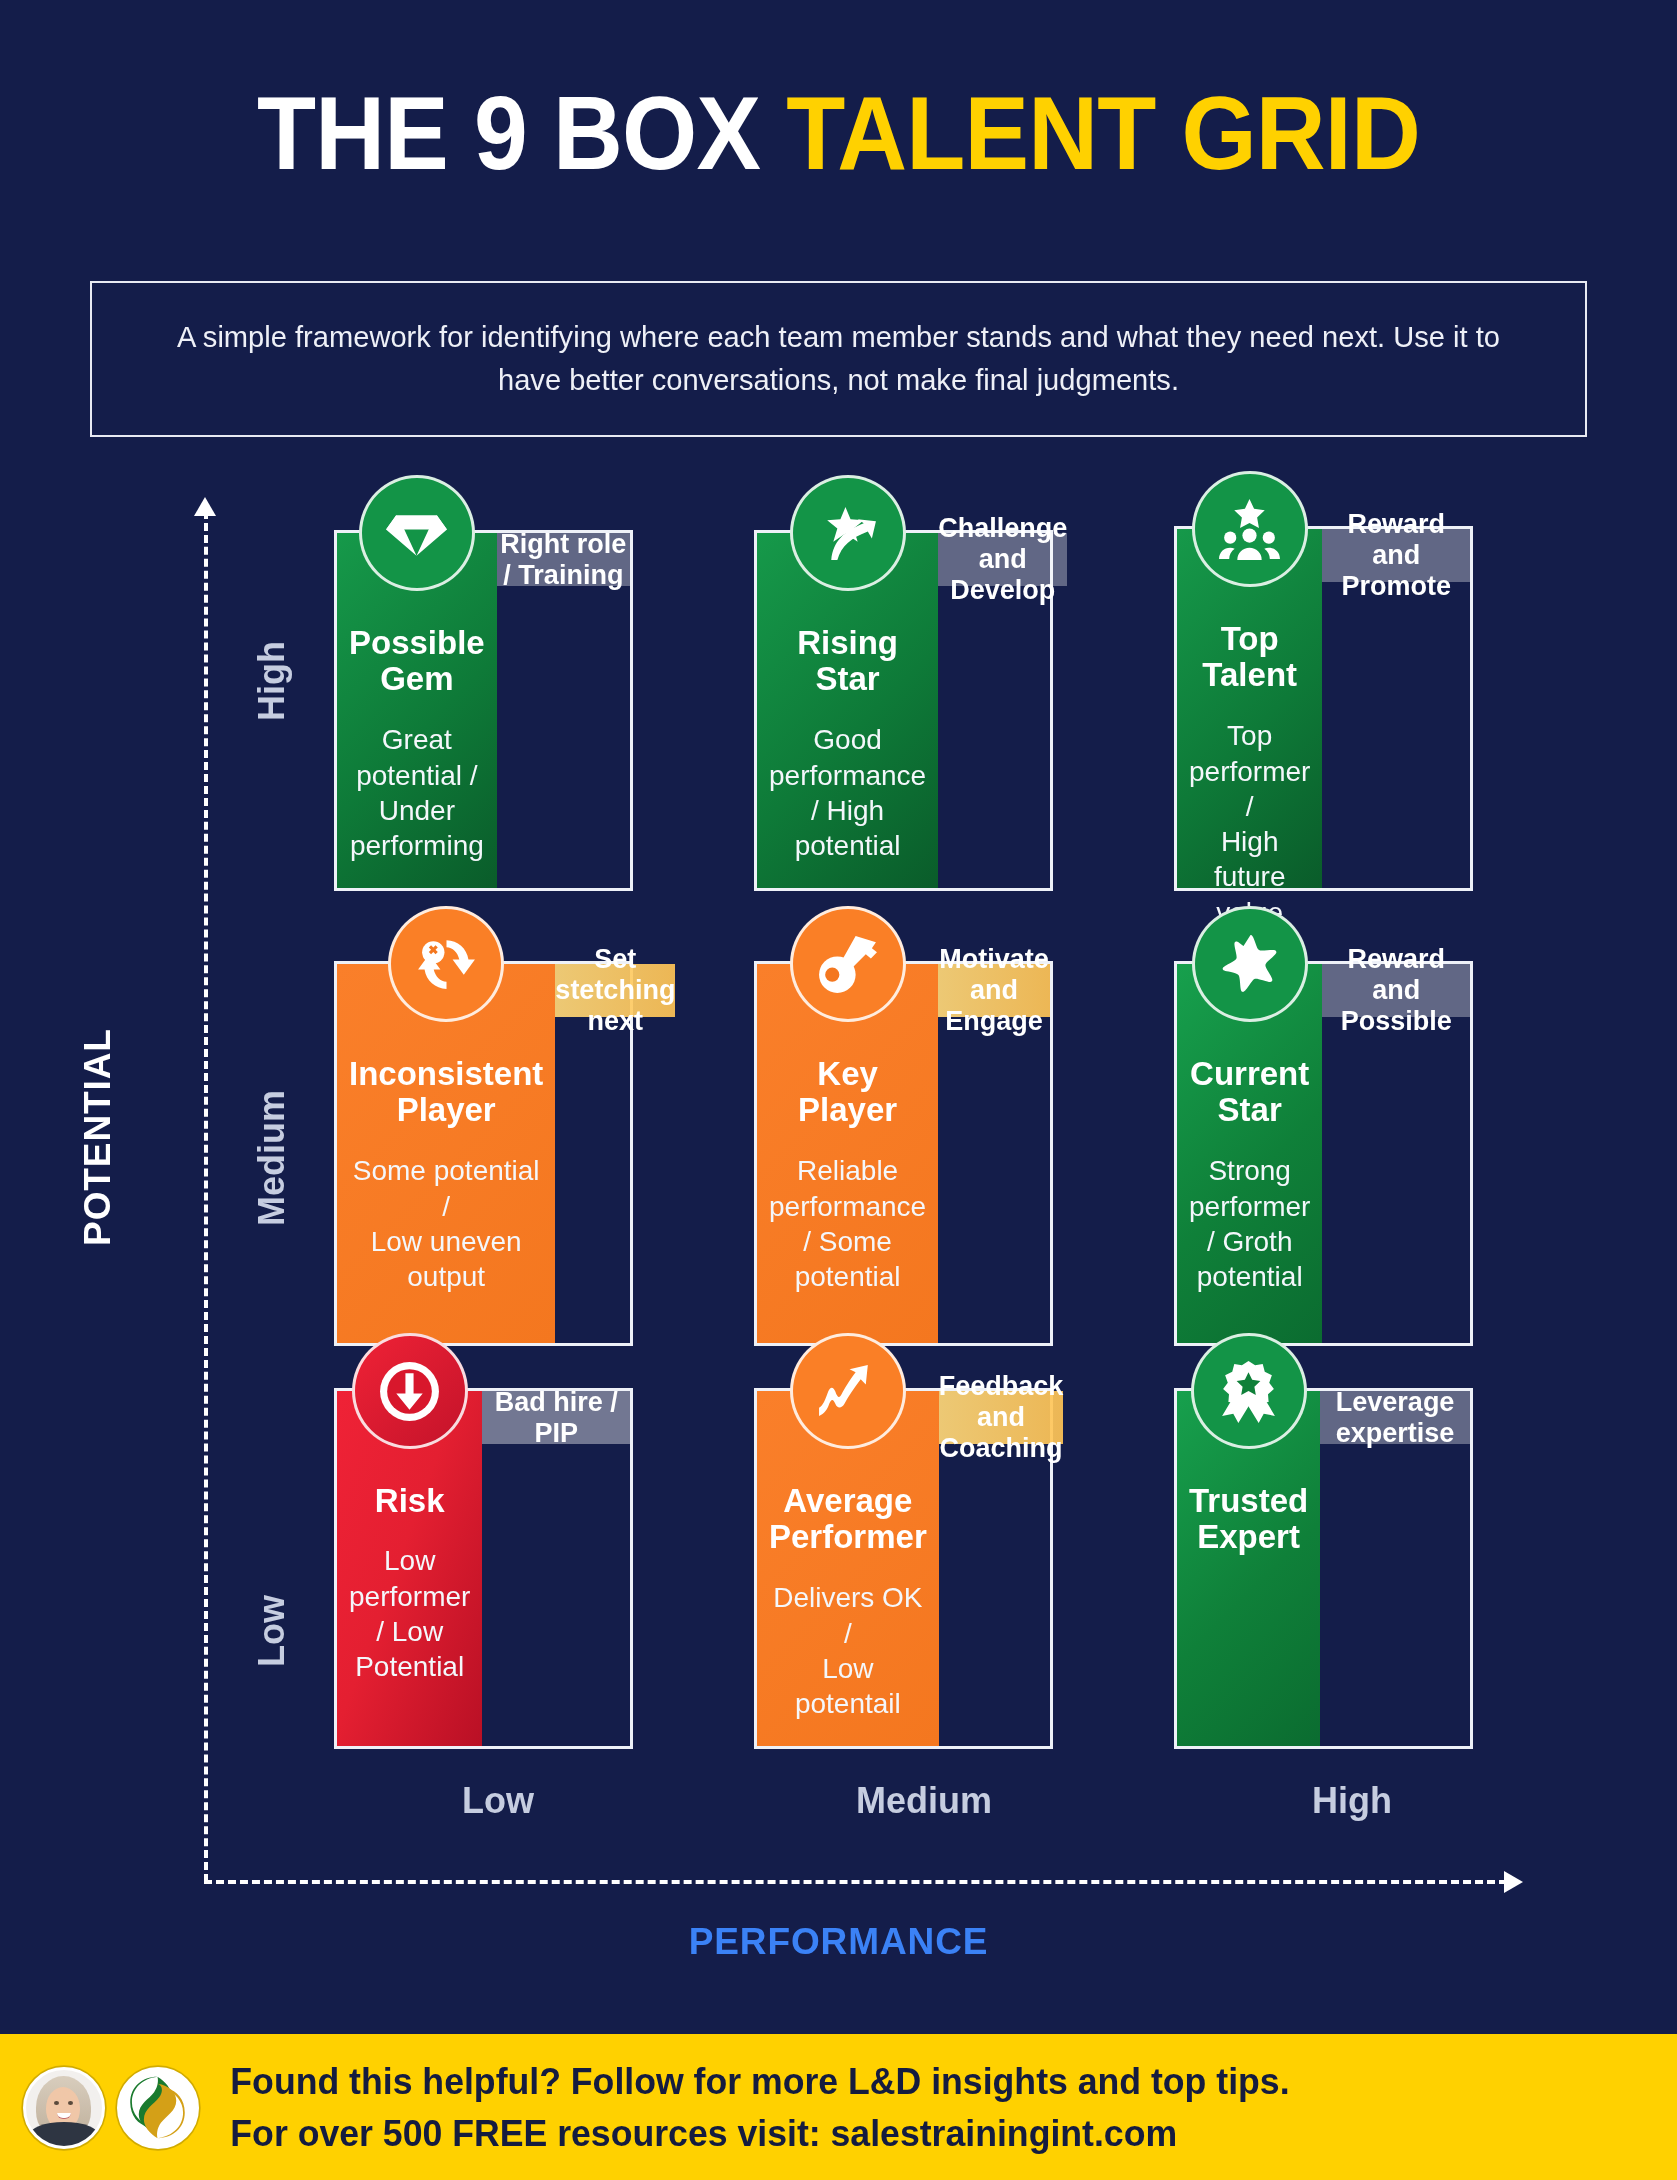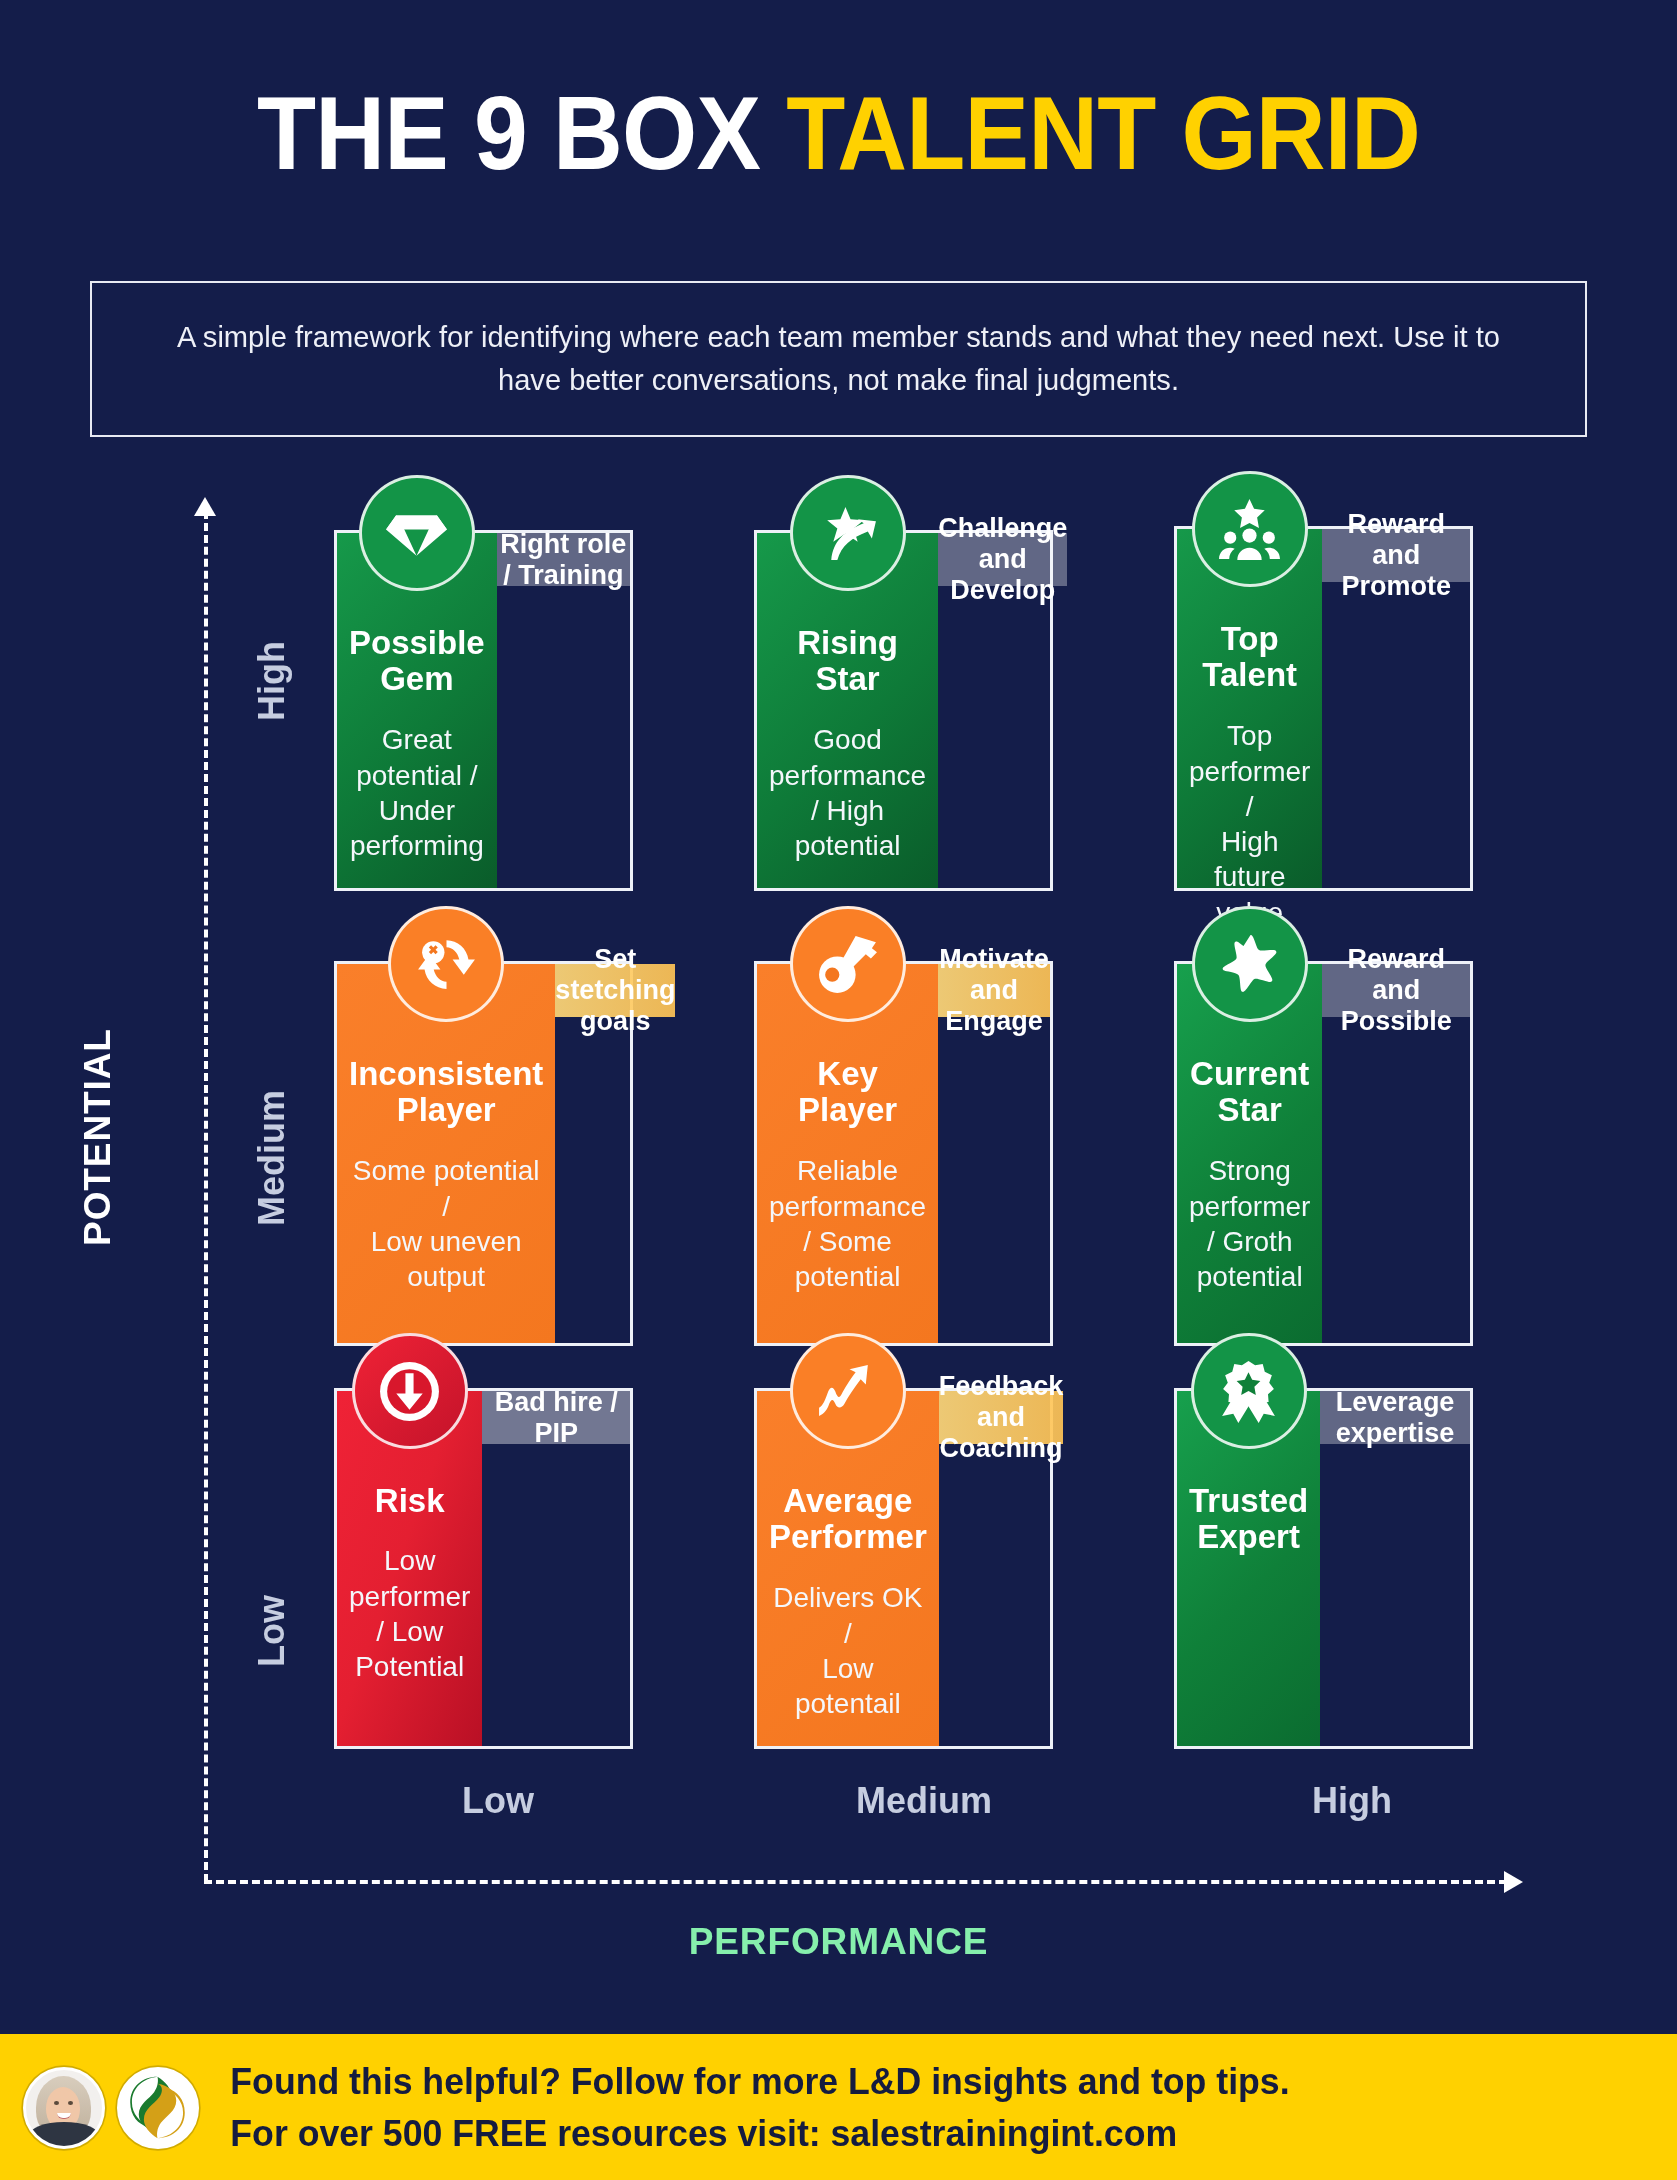--- a/index.html
+++ b/index.html
@@ -88,21 +88,21 @@
     width:358px; text-align:center;
     color:#c6cde0; font-size:36px; font-weight:bold;
   }
   #x-tick-low    { left:319px; }
   #x-tick-medium { left:745px; }
   #x-tick-high   { left:1173px; }
 
   #x-axis-title {
     position:absolute; left:0; top:1921px; width:1677px;
     text-align:center;
-    color:#86efac; font-size:37px; font-weight:bold;
+    color:#3b82f6; font-size:37px; font-weight:bold;
     letter-spacing:0.9px;
   }
 
   
   #grid { position:absolute; left:0; top:0; width:1677px; height:2181px; }
 
   .card {
     position:absolute;
     width:299px;
     border:3.4px solid #eef1f8;
@@ -321,21 +321,21 @@
           <path d="M32 56c-11 0-20-8.2-21.6-19H4L15 22l11 15h-6.6C21 43.9 26 49 32 49z"></path>
           <circle cx="19" cy="20" r="11" fill="#fff"></circle>
           <path d="M14.6 15.2l2.2-2.2L19 15.2l2.2-2.2 2.2 2.2L21.2 17.4l2.2 2.2-2.2 2.2L19 19.6l-2.2 2.2-2.2-2.2 2.2-2.2z" fill="#f4771f"></path>
         </svg>
       </div>
       <div class="card-title">Inconsistent
 Player</div>
       <div class="card-desc">Some potential /
 Low uneven output</div>
     </div>
-    <div class="card-footer">Set stetching goals</div>
+    <div class="card-footer">Set stetching next</div>
   </div>
 
   <div class="card orange" id="card-key-player">
     <div class="card-body">
       <div class="icon-badge">
         <svg viewBox="0 0 64 64">
           <path d="M40 4l20 6-4 6 5 4-6 6-5-4-14 14-9-9z"></path>
           <circle cx="22" cy="42" r="18"></circle>
           <circle cx="17" cy="42" r="7" fill="#f4771f"></circle>
         </svg>

